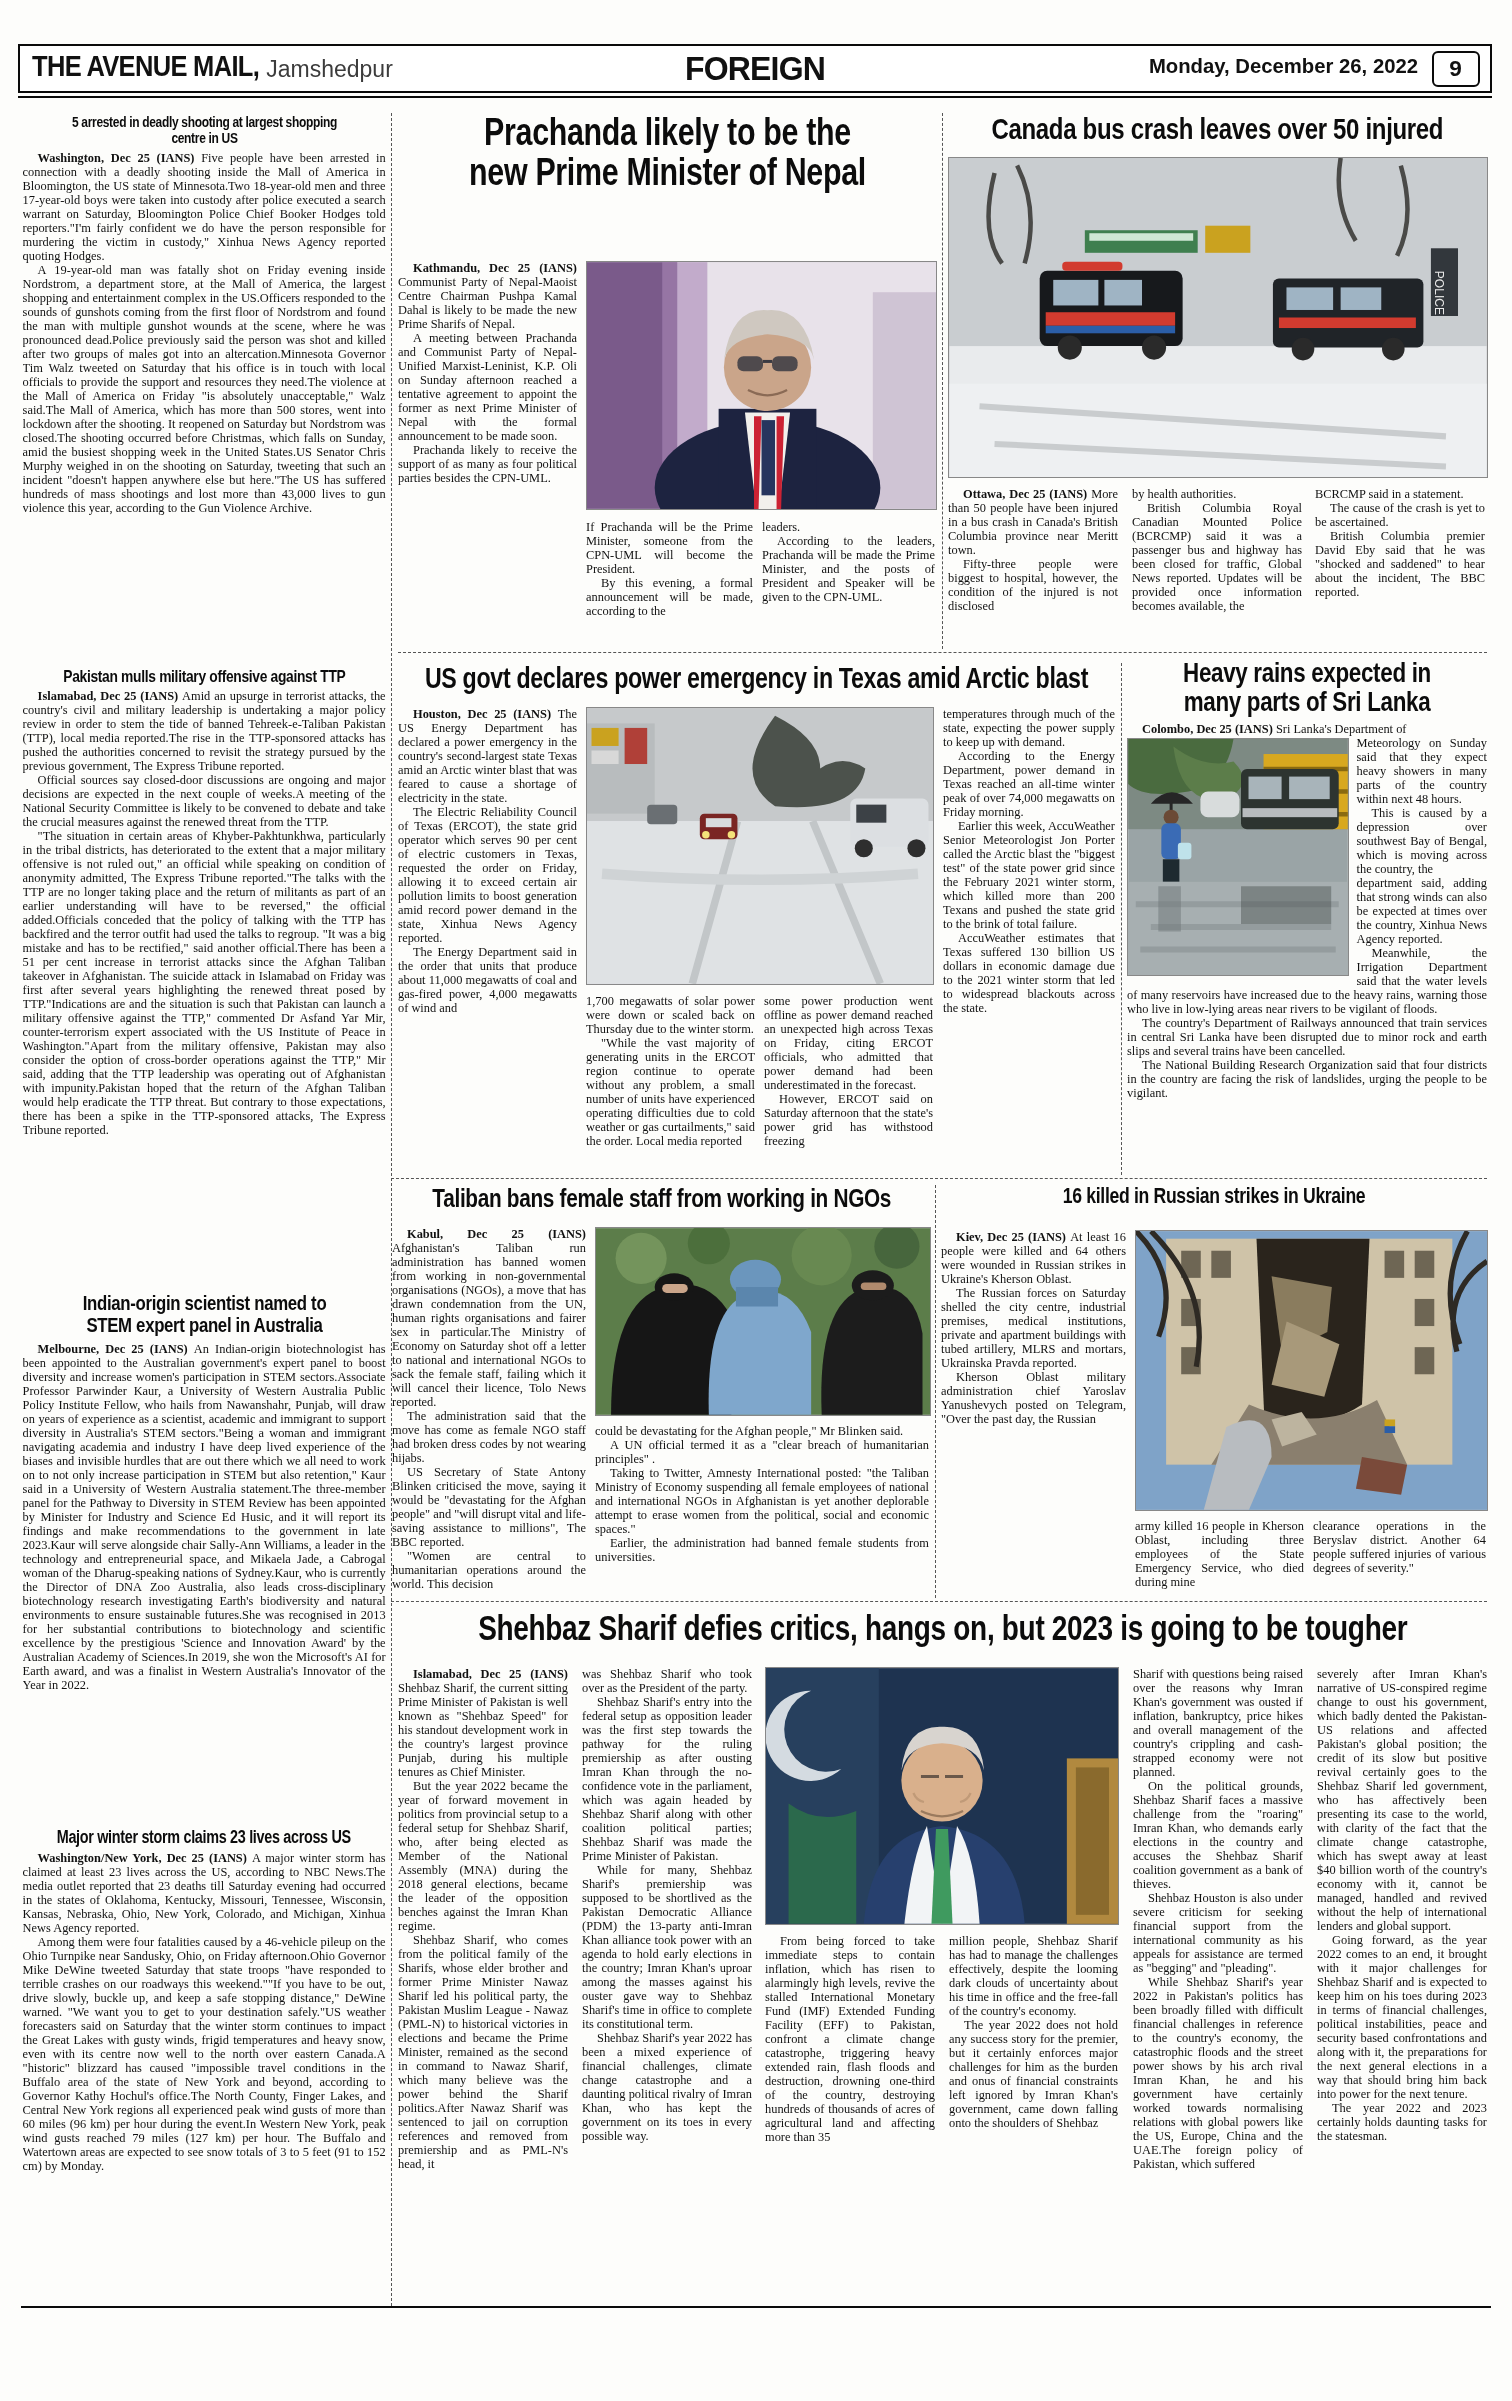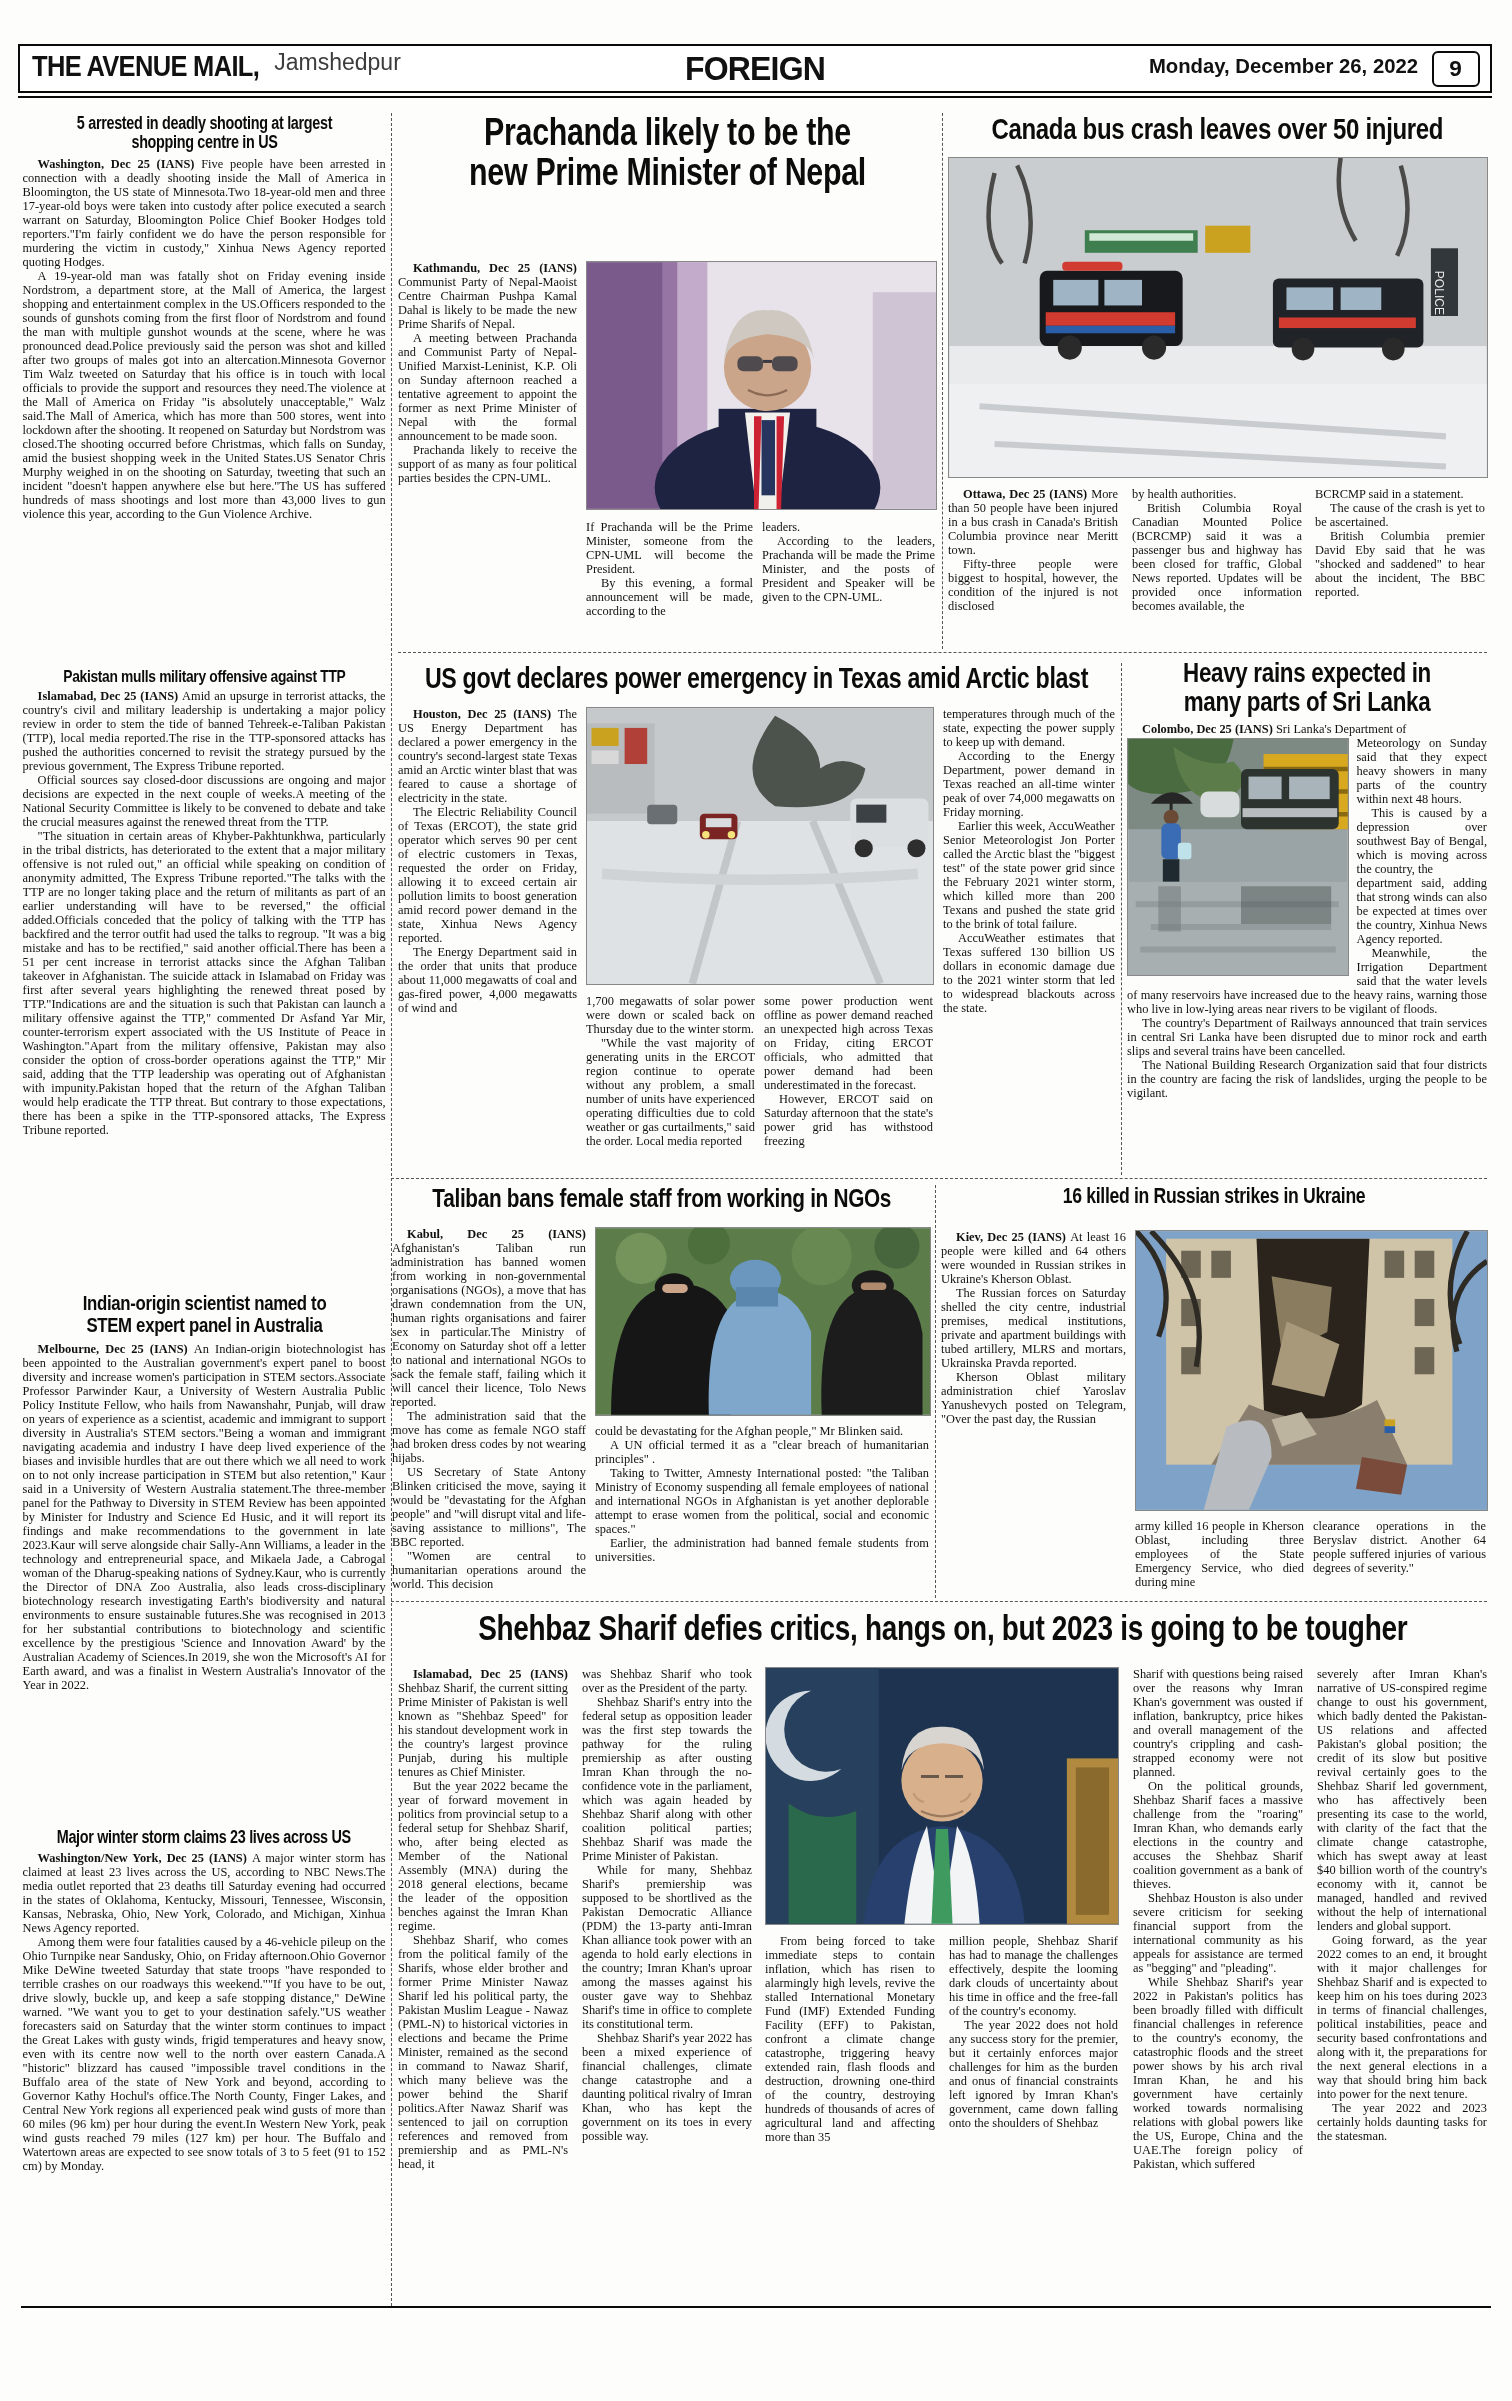--- a/index.html
+++ b/index.html
@@ -2,21 +2,21 @@
 <html style="font-size:12px"><head>
 <meta charset="utf-8">
 <style>
   html,body{margin:0;padding:0;background:#9a9a9a;}
   #page{position:relative;width:1512px;height:2401px;background:#fdfdfb;margin:0 auto;
         font-family:"Liberation Serif",serif;color:#111;overflow:hidden;}
   
   .hdr-box{position:absolute;left:18px;top:44px;width:1470px;height:45px;border:2.3px solid #0a0a0a;
            display:flex;align-items:center;background:#fff;}
   .hdr-rule{position:absolute;left:18px;top:96px;width:1474px;height:1.5px;background:#0a0a0a;}
-  .brand{position:absolute;left:12px;top:3px;display:flex;align-items:flex-start;gap:14px;font-family:"Liberation Sans",sans-serif;}
+  .brand{position:absolute;left:12px;top:3px;display:flex;align-items:flex-end;gap:6px;font-family:"Liberation Sans",sans-serif;}
   .brand .t{font-weight:bold;font-size:30px;letter-spacing:-0.8px;transform:scaleX(.85);transform-origin:left center;display:inline-block;}
   .brand .c{font-size:23px;color:#3c3c3c;margin-left:-39px;}
   .section{position:absolute;left:0;right:0;text-align:center;font-family:"Liberation Sans",sans-serif;
            font-weight:bold;font-size:32px;letter-spacing:-0.8px;transform:scaleY(1.05);}
   .hdr-date{position:absolute;right:72px;top:9px;font-family:"Liberation Sans",sans-serif;font-weight:bold;font-size:20.3px;}
   .pagenum{position:absolute;right:10.5px;top:4.5px;width:44px;height:32px;border:2.3px solid #0a0a0a;border-radius:6px;
            display:flex;align-items:center;justify-content:center;font-family:"Liberation Sans",sans-serif;
            font-weight:bold;font-size:22.6px;background:#fff;}
   
   .vdash{position:absolute;width:0;border-left:1.5px dashed #555;}
@@ -54,21 +54,21 @@
   <div class="vdash" style="left:391px;top:113px;height:2193px;"></div>
   <div class="vdash" style="left:942px;top:113px;height:536px;"></div>
   <div class="hdash" style="left:398px;top:652px;width:1089px;"></div>
   <div class="vdash" style="left:1121px;top:663px;height:512px;"></div>
   <div class="hdash" style="left:391px;top:1178px;width:1096px;"></div>
   <div class="vdash" style="left:935px;top:1185px;height:413px;"></div>
   <div class="hdash" style="left:391px;top:1601px;width:1096px;"></div>
   <div class="bottom-rule"></div>
 
   <div class="art" style="left:22.6px;top:114px;width:363px;">
-    <div class="hl" style="font-size:18px;">
+    <div class="hl" style="font-size:15px;">
       <span style="width:125%;">5 arrested in deadly shooting at largest shopping centre in US</span>
       </div>
     <div class="body-col" style="margin-top:6px;">
       <p class="bp"><b class="dl">Washington, Dec 25 (IANS)</b><span>Five people have been arrested in connection with a deadly shooting inside the Mall of America in Bloomington, the US state of Minnesota.Two 18-year-old men and three 17-year-old boys were taken into custody after police executed a search warrant on Saturday, Bloomington Police Chief Booker Hodges told reporters."I'm fairly confident we do have the person responsible for murdering the victim in custody," Xinhua News Agency reported quoting Hodges.</span></p>
       <p class="bp">A 19-year-old man was fatally shot on Friday evening inside Nordstrom, a department store, at the Mall of America, the largest shopping and entertainment complex in the US.Officers responded to the sounds of gunshots coming from the first floor of Nordstrom and found the man with multiple gunshot wounds at the scene, where he was pronounced dead.Police previously said the person was shot and killed after two groups of males got into an altercation.Minnesota Governor Tim Walz tweeted on Saturday that his office is in touch with local officials to provide the support and resources they need.The violence at the Mall of America on Friday "is absolutely unacceptable," Walz said.The Mall of America, which has more than 500 stores, went into lockdown after the shooting. It reopened on Saturday but Nordstrom was closed.The shooting occurred before Christmas, which falls on Sunday, amid the busiest shopping week in the United States.US Senator Chris Murphy weighed in on the shooting on Saturday, tweeting that such an incident "doesn't happen anywhere else but here."The US has suffered hundreds of mass shootings and lost more than 43,000 lives to gun violence this year, according to the Gun Violence Archive.</p>
     </div>
   </div>
 
   <div class="art" style="left:22.6px;top:667px;width:363px;">
     <div class="hl" style="font-size:17.3px;white-space:nowrap;">

